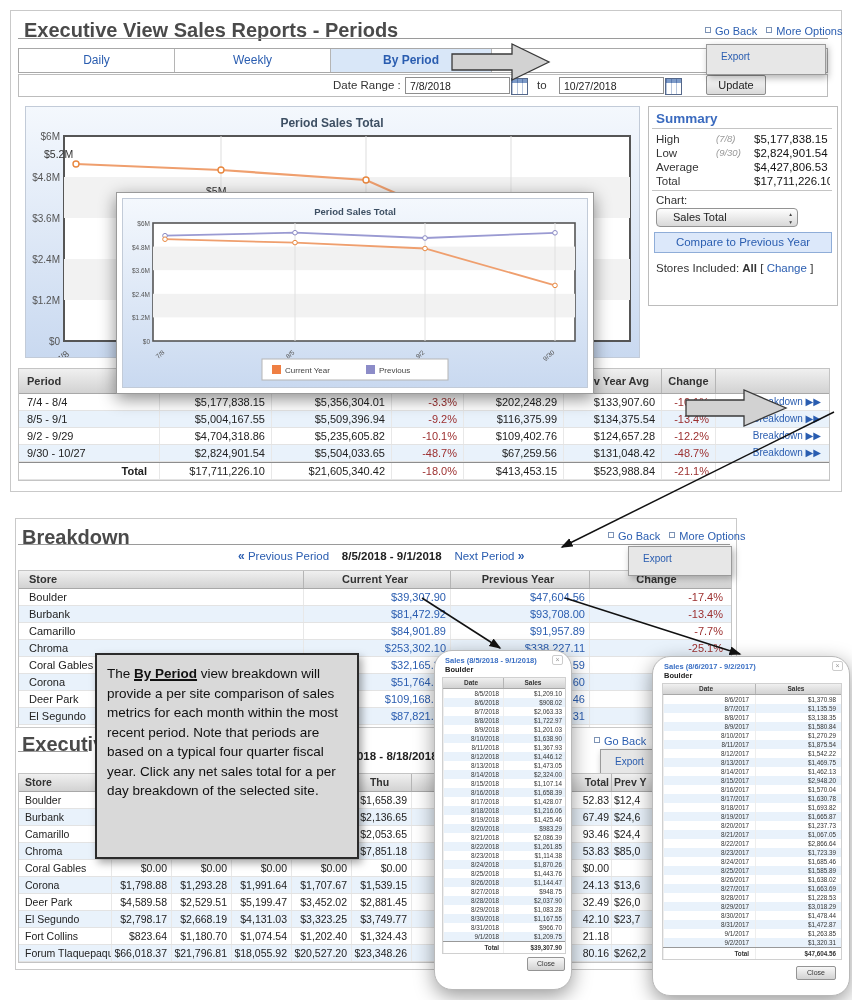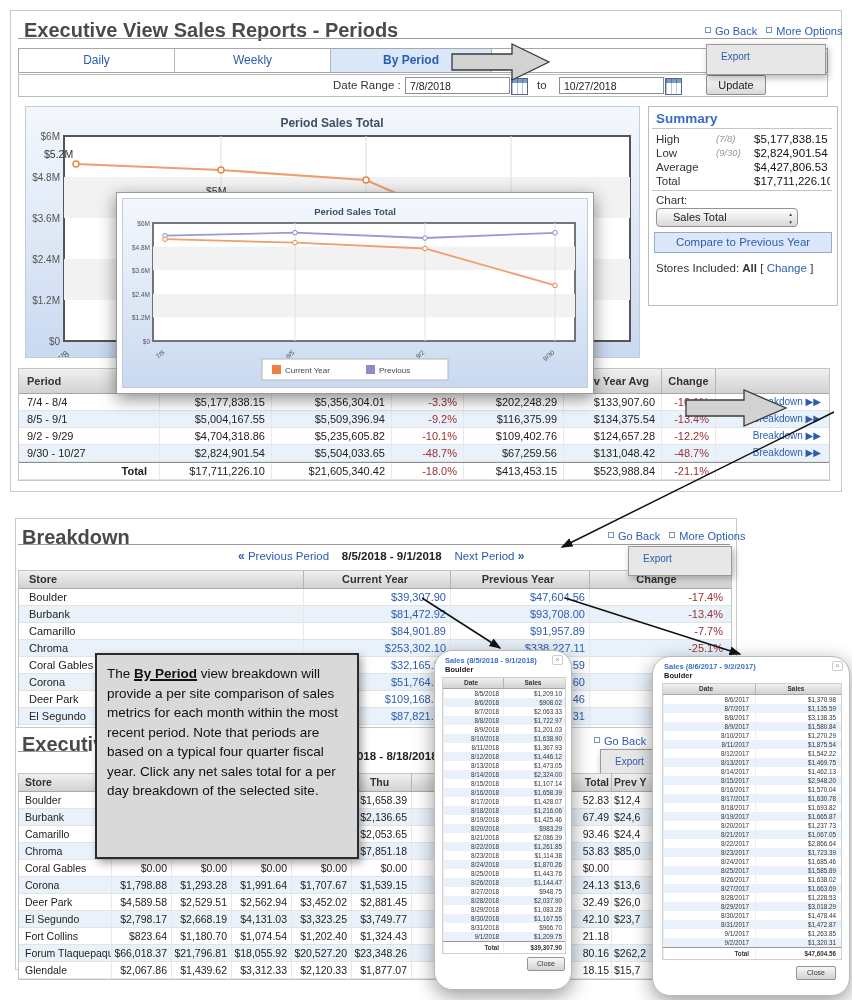--- a/index.html
+++ b/index.html
@@ -492,21 +492,21 @@
         <span class="cell c3">$1,991.64</span>
         <span class="cell c4">$1,707.67</span>
         <span class="cell c5">$1,539.15</span>
         <span class="cell c6">24.13</span>
         <span class="cell c7">$13,6</span>
       </div>
       <div class="trow">
         <span class="cell c0">Deer Park</span>
         <span class="cell c1">$4,589.58</span>
         <span class="cell c2">$2,529.51</span>
-        <span class="cell c3">$2,562.94</span>
+        <span class="cell c3">$5,199.47</span>
         <span class="cell c4">$3,452.02</span>
         <span class="cell c5">$2,881.45</span>
         <span class="cell c6">32.49</span>
         <span class="cell c7">$26,0</span>
       </div>
       <div class="trow">
         <span class="cell c0">El Segundo</span>
         <span class="cell c1">$2,798.17</span>
         <span class="cell c2">$2,668.19</span>
         <span class="cell c3">$4,131.03</span>
@@ -527,30 +527,20 @@
       </div>
       <div class="trow">
         <span class="cell c0">Forum Tlaquepaque</span>
         <span class="cell c1">$66,018.37</span>
         <span class="cell c2">$21,796.81</span>
         <span class="cell c3">$18,055.92</span>
         <span class="cell c4">$20,527.20</span>
         <span class="cell c5">$23,348.26</span>
         <span class="cell c6">80.16</span>
         <span class="cell c7">$262,2</span>
-      </div>
-      <div class="trow">
-        <span class="cell c0">Glendale</span>
-        <span class="cell c1">$2,067.86</span>
-        <span class="cell c2">$1,439.62</span>
-        <span class="cell c3">$3,312.33</span>
-        <span class="cell c4">$2,120.33</span>
-        <span class="cell c5">$1,877.07</span>
-        <span class="cell c6">18.15</span>
-        <span class="cell c7">$15,7</span>
       </div>
     </div>
 </div>
 
 <div class="callout" style="left:95px;top:653px;width:240px;height:184px;z-index:30;">
   <span>The </span><b><u>By Period</u></b><span> view breakdown will provide a per site comparison of sales metrics for each month within the most recent period. Note that periods are based on a typical four quarter fiscal year.  Click any net sales total for a per day breakdown of the selected site.</span>
 </div>
 
 <div class="popup" style="left:434px;top:650px;width:136px;height:338px;z-index:40;"></div>
 <div class="popttl" style="left:445px;top:656px;z-index:41;">Sales (8/5/2018 - 9/1/2018)</div>

